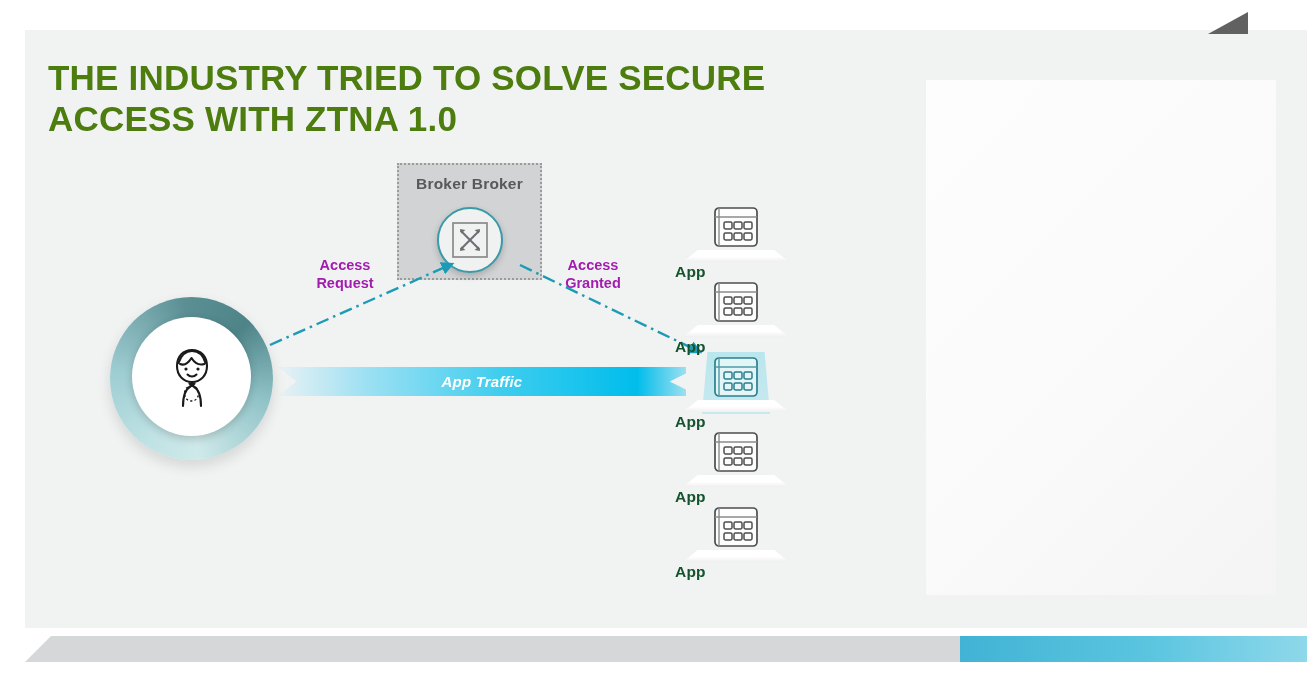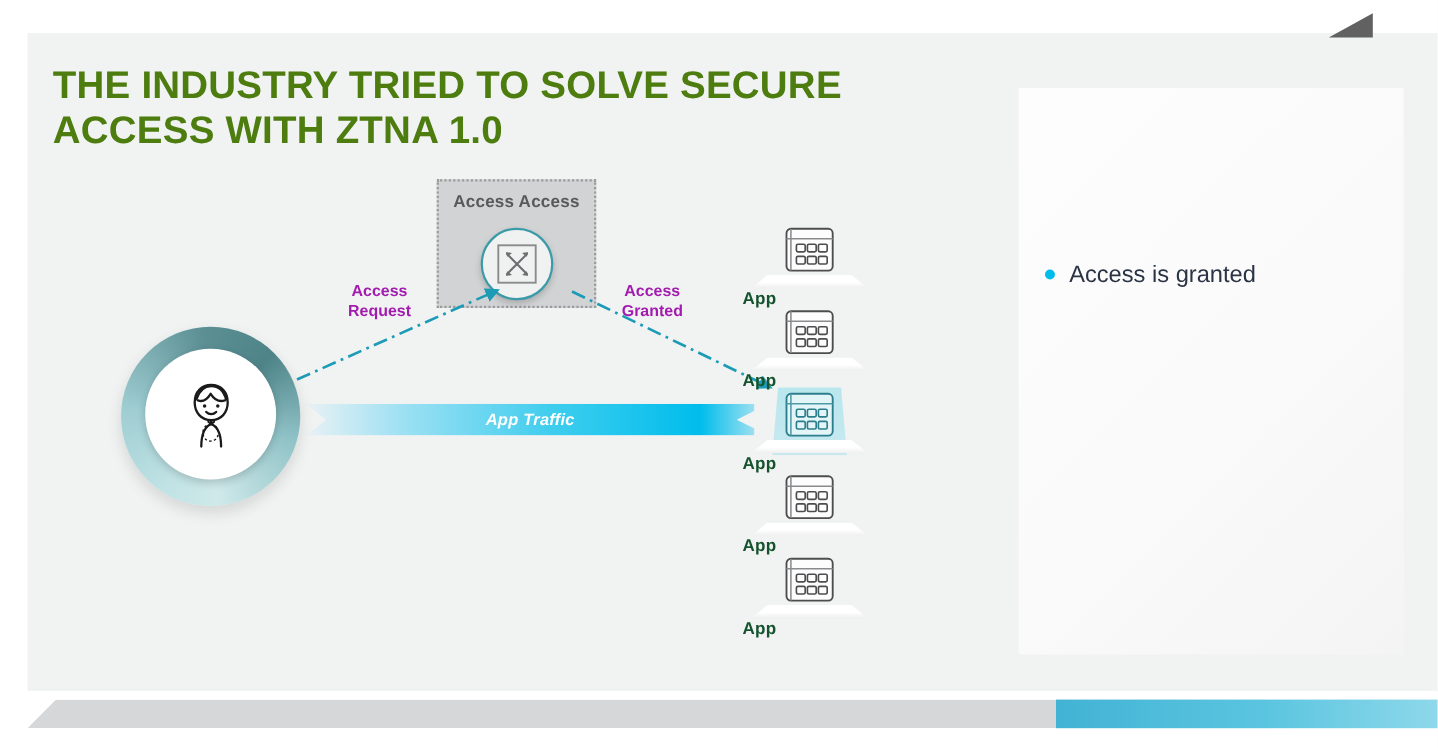--- a/index.html
+++ b/index.html
@@ -274,24 +274,20 @@
 <body>
 
 <div class="main-panel"></div>
 <div class="corner-triangle"></div>
 
 <div class="slide-title">THE INDUSTRY TRIED TO SOLVE SECURE
 ACCESS WITH ZTNA 1.0</div>
 
 <div class="info-card"></div>
 <div class="bullet-list">
-  <div class="bullet-row">
-    <span class="bullet-dot"></span>
-    <span class="bullet-text">Access is granted</span>
-  </div>
 </div>
 
 <div class="user-node">
   <div class="user-ring"></div>
   <div class="user-inner">
     <svg width="78" height="78" viewBox="0 0 78 78">
       <g fill="none" stroke="#1a1a1a" stroke-width="2.1" stroke-linecap="round" stroke-linejoin="round">
         <path d="M24 28 c0 -10 6.5 -16 15 -16 c8.5 0 15 6 15 16 c0 9 -6 16 -15 16 c-9 0 -15 -7 -15 -16 z"></path>
         <path d="M25.5 25 c3 -9 8 -12 13.5 -12 c6 0 11 3 13.5 12"></path>
         <path d="M27 26 c5 2 9 -2 11.5 -6 c2.5 4 6.5 8 13 6"></path>
@@ -300,21 +296,21 @@
         <path d="M34.5 36.5 c2.5 2.6 6.5 2.6 9 0"></path>
         <path d="M30 68 c0 -11 2.5 -17 8 -20 l1 -3 l1 3 c5.5 3 8 9 8 20"></path>
         <path d="M36.5 45.5 c1.2 1.6 3.8 1.6 5 0"></path>
       </g>
       <path d="M38.5 48 c4 0 7 3 7 7 c0 5 -3 8 -7 8 c-4 0 -7 -3 -7 -8 c0 -4 3 -7 7 -7 z" fill="none" stroke="#1a1a1a" stroke-width="1.3" stroke-dasharray="2.2 2.2"></path>
     </svg>
   </div>
 </div>
 
 <div class="broker-box">
-  <div class="broker-label">Access Access</div>
+  <div class="broker-label">Broker Broker</div>
   <div class="broker-icon-wrap">
     <svg width="40" height="40" viewBox="0 0 40 40">
       <rect x="3" y="3" width="34" height="34" fill="none" stroke="#8a8a8a" stroke-width="1.7"></rect>
       <g stroke="#6d6e71" stroke-width="1.9" fill="none" stroke-linecap="round">
         <path d="M11 11 L29 29"></path>
         <path d="M29 11 L11 29"></path>
       </g>
       <g fill="#6d6e71">
         <path d="M10 9 l5.4 1.1 l-4.3 3.4 z"></path>
         <path d="M30 9 l-5.4 1.1 l4.3 3.4 z"></path>

